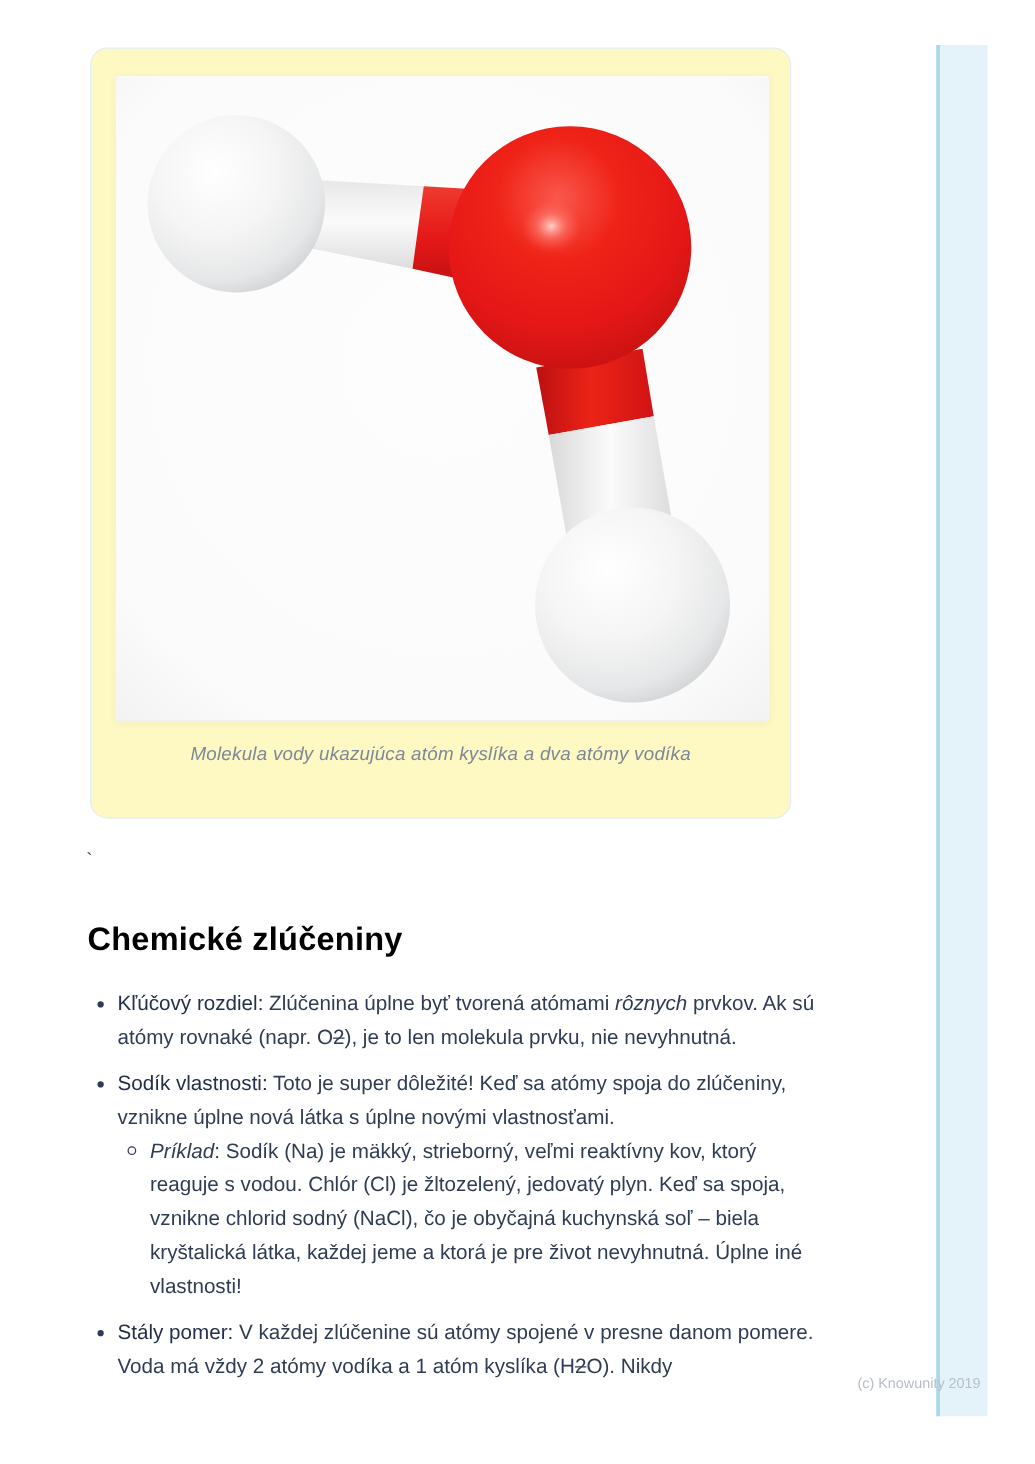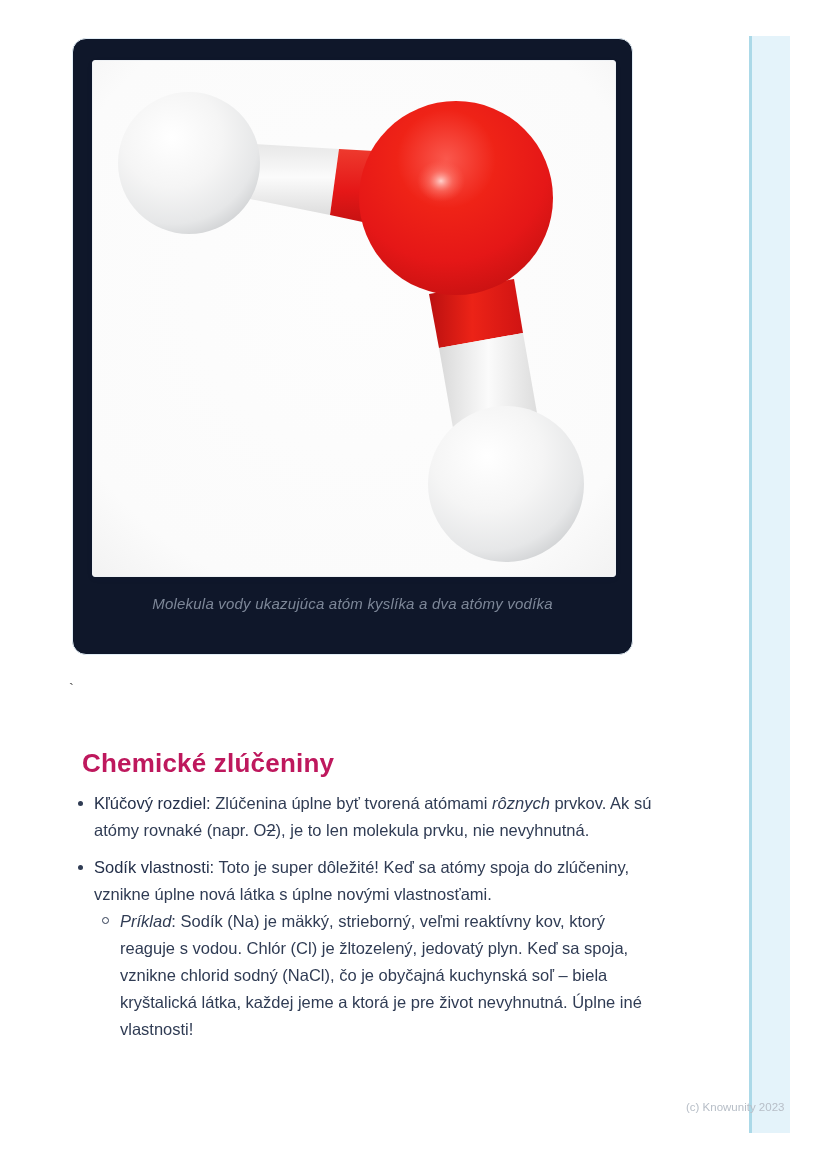--- a/index.html
+++ b/index.html
@@ -7,21 +7,21 @@
     width:828px;height:1171px;position:relative;overflow:hidden;
     background:#ffffff;
     font-family:"Liberation Sans", sans-serif;
     -webkit-font-smoothing:antialiased;
   }
 
   
   .figure-card{
     position:absolute;left:72px;top:38px;width:561px;height:617px;
     box-sizing:border-box;
-    background:#0f172a;
+    background:#fef9c3;
     border:1px solid #e2edf5;
     border-radius:14px;
   }
   .figure-image-frame{
     position:absolute;left:19px;top:21px;width:522px;height:515px;
     background:#fcfcfc;
     border:1px solid #eef1f4;
     border-radius:3px;
     box-shadow:0 2px 6px rgba(40,60,90,.05);
     overflow:hidden;
@@ -37,23 +37,23 @@
   }
 
   
   .stray-tick{
     position:absolute;left:69px;top:680px;
     font-size:15px;color:#4a4a4a;
   }
 
   
   .section-heading{
-    position:absolute;left:70px;top:736px;margin:12px;
+    position:absolute;left:70px;top:736px;margin:0;
     font-size:26px;line-height:30px;font-weight:700;
-    color:#be185d;
+    color:#000000;
     letter-spacing:.2px;
   }
   .bullet-list{
     position:absolute;left:70px;top:790px;width:566px;
     margin:0;padding:0 0 0 24px;
     list-style:none;
     font-size:16.5px;line-height:27px;
     color:#303c54;
   }
   .bullet-list>li{position:relative;margin:0 0 10px 0;}
@@ -159,17 +159,18 @@
 </div>
 
 <div class="stray-tick">`</div>
 
 <h2 class="section-heading">Chemické zlúčeniny</h2>
 <ul class="bullet-list">
     <li><span class="b">Kľúčový rozdiel:</span><span> Zlúčenina úplne byť tvorená atómami </span><span class="i">rôznych</span><span> prvkov. Ak sú atómy rovnaké (napr. O</span><span class="s">2</span><span>), je to len molekula prvku, nie nevyhnutná.</span></li>
     <li><span class="b">Sodík vlastnosti:</span><span> Toto je super dôležité! Keď sa atómy spoja do zlúčeniny, vznikne úplne nová látka s úplne novými vlastnosťami.</span><ul class="sub-list">
         <li><span class="i">Príklad</span><span>: Sodík (Na) je mäkký, strieborný, veľmi reaktívny kov, ktorý reaguje s vodou. Chlór (Cl) je žltozelený, jedovatý plyn. Keď sa spoja, vznikne chlorid sodný (NaCl), čo je obyčajná kuchynská soľ – biela kryštalická látka, každej jeme a ktorá je pre život nevyhnutná. Úplne iné vlastnosti!</span></li>
       </ul></li>
+    <li><span class="b">Stály pomer:</span><span> V každej zlúčenine sú atómy spojené v presne danom pomere. Voda má vždy 2 atómy vodíka a 1 atóm kyslíka (H</span><span class="s">2</span><span>O). Nikdy</span></li>
   </ul>
 
 <div class="right-edge-bar"></div>
 
-<div class="watermark">(c) Knowunity 2023</div>
+<div class="watermark">(c) Knowunity 2019</div>
 
 </body></html>

